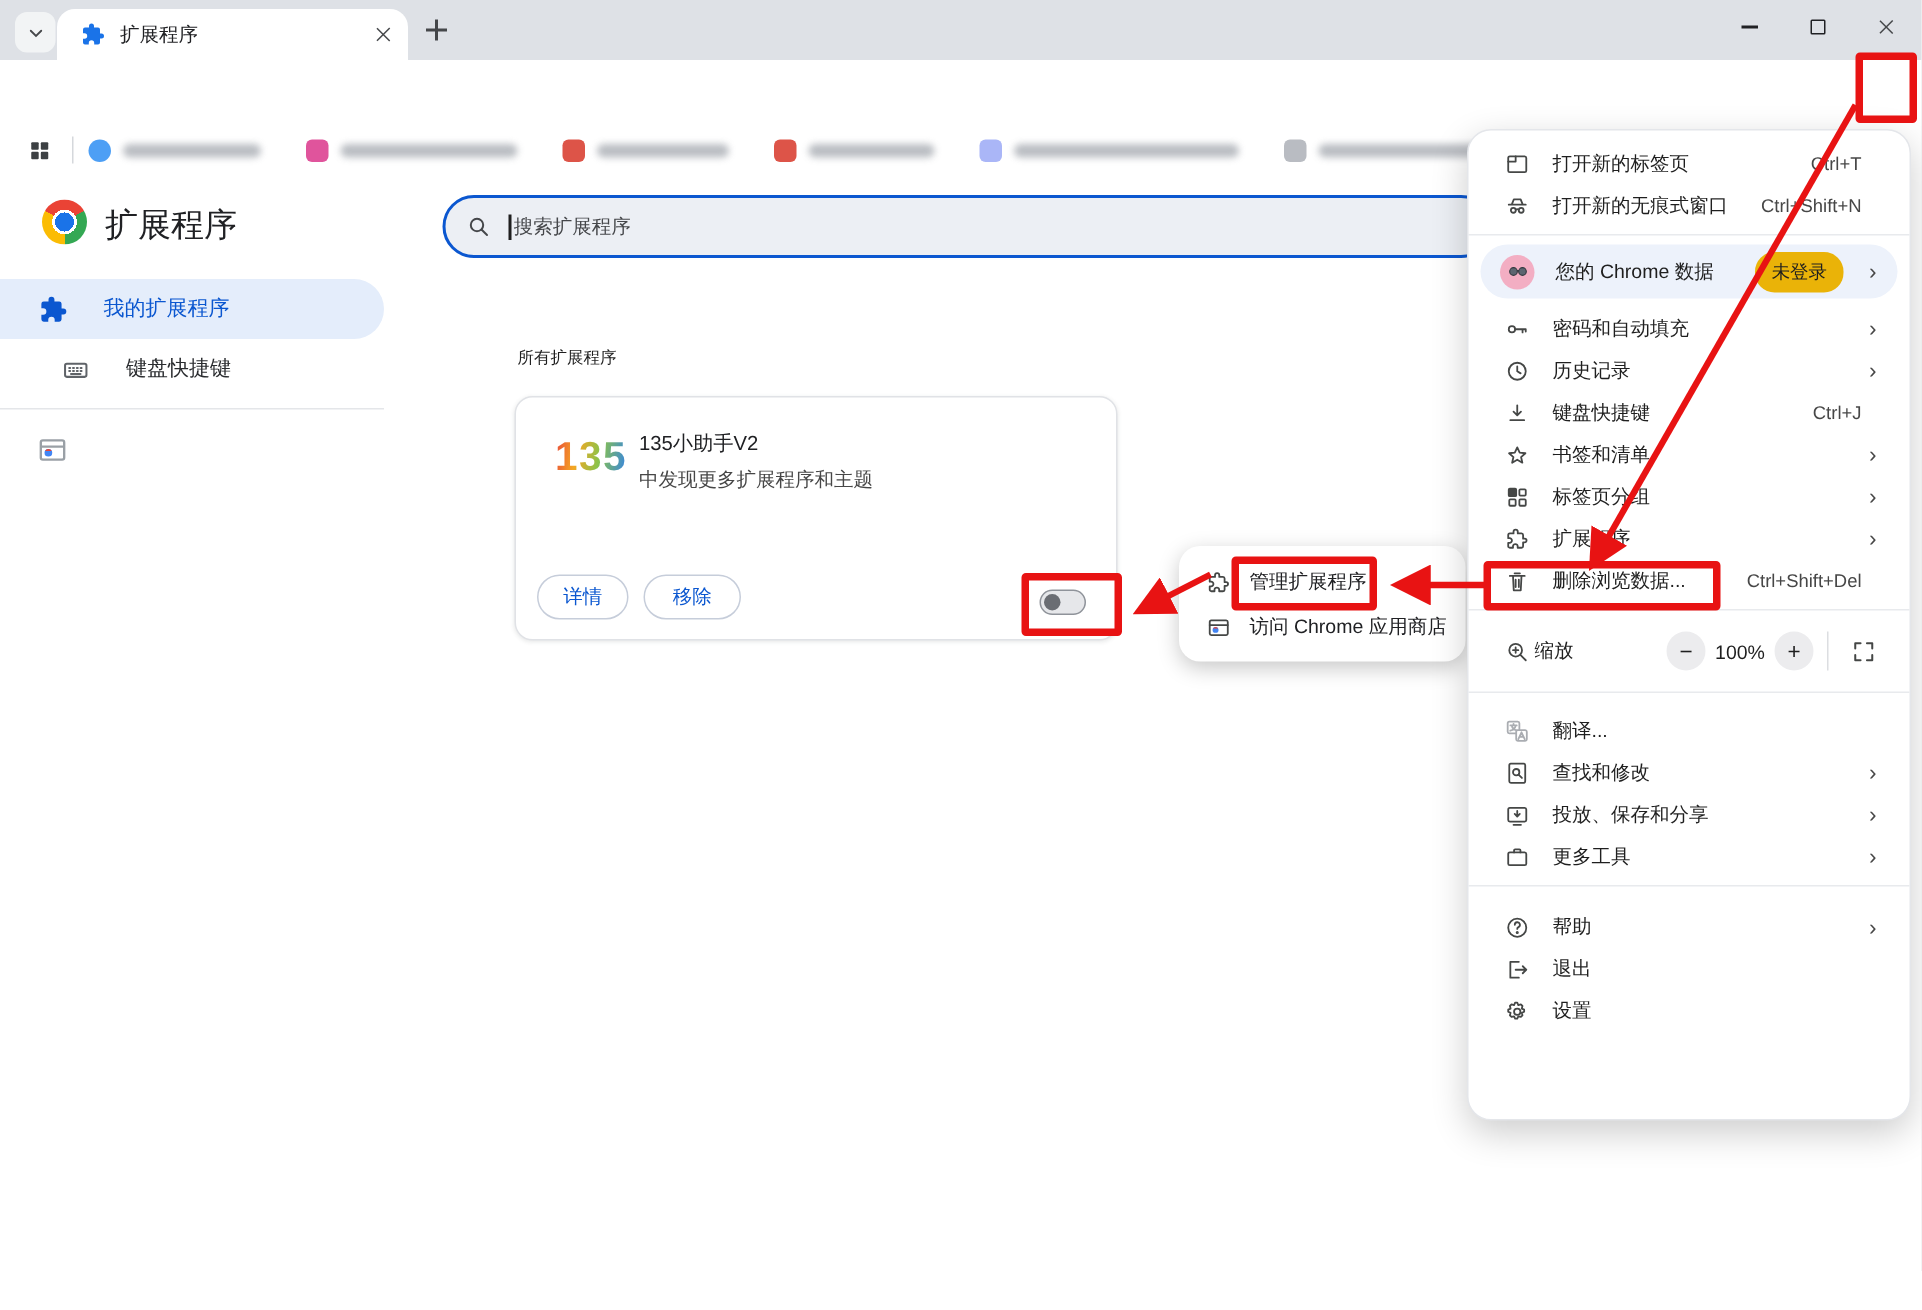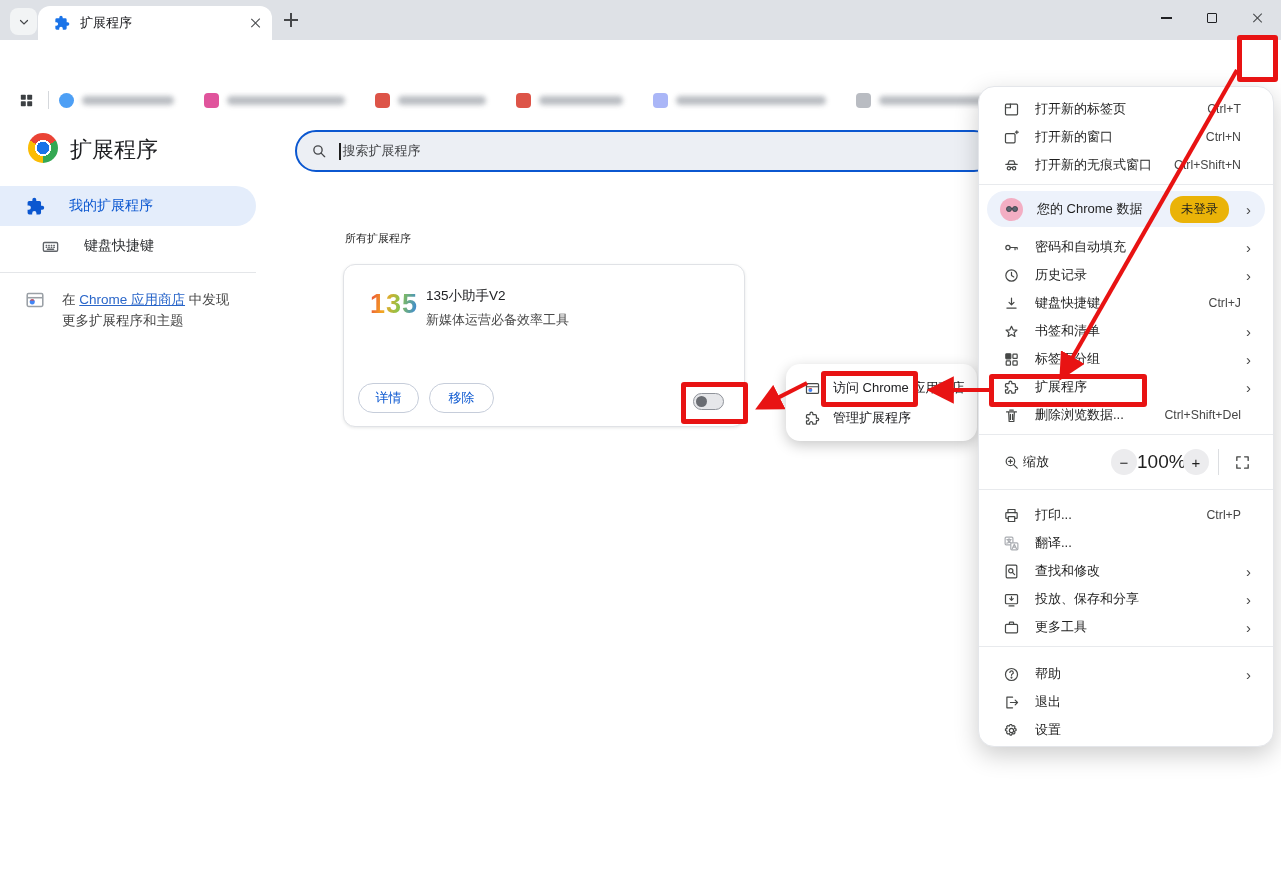--- a/index.html
+++ b/index.html
@@ -84,21 +84,21 @@
   .ms { font-size:12.3px; color:#474747; }
   .mc { font-size:15px; color:#474747; width:10px; text-align:right; }
   .msep { height:1px; background:#e8eaed; margin:5px 0; }
   .acct-row { margin:6px 8px; height:36px; border-radius:21px; background:#edf2fb; display:flex; align-items:center; padding:0 14px 0 13px; }
   .acct-avatar { width:23px; height:23px; border-radius:50%; background:#f3aec3; display:flex; align-items:center; justify-content:center; }
   .acct-label { font-size:13px; color:#1f1f1f; margin-left:14px; flex:1; }
   .badge { background:#eab308; border-radius:13px; padding:5px 11px; font-size:12.3px; color:#1f1f1f; margin-right:12px; }
   .zoom-row { height:44px; display:flex; align-items:center; padding:0 16px 0 24px; }
   .zoom-label { font-size:13px; margin-left:3px; flex:1; }
   .round-btn { width:26px; height:26px; border-radius:50%; background:#ececee; display:flex; align-items:center; justify-content:center; font-size:15px; color:#1f1f1f; }
-  .zoom-val { width:46px; text-align:center; font-size:19px; }
+  .zoom-val { width:46px; text-align:center; font-size:13px; }
   .vdiv { width:1px; height:26px; background:#dcdee1; margin:0 9px; }
   
   .annot-box { position:absolute; border:5px solid var(--annot,#e81313); border-radius:3px; z-index:10; pointer-events:none; }
   #arrow-layer { position:absolute; left:0; top:0; z-index:11; pointer-events:none; }
 </style>
 </head>
 <body style="--annot: #e81313;">
 
 <div class="tabstrip">
   <div class="tabsearch">
@@ -244,84 +244,70 @@
   <span class="sb-label" style="color:#2a2c2f;">键盘快捷键</span>
 </div>
 <div class="sb-divider"></div>
 <div class="store-block">
   <svg width="22" height="22" viewBox="0 0 24 24" fill="none" stroke="#9aa0a6" stroke-width="1.7">
       <rect x="3.5" y="5" width="17" height="14" rx="1.5"></rect>
       <path d="M3.5 9.5h17"></path>
       <circle cx="9" cy="14" r="2.8" fill="#4285f4" stroke="none"></circle>
       <path d="M9 11.2a2.8 2.8 0 0 1 2.45 1.45h-4.9A2.8 2.8 0 0 1 9 11.2z" fill="#ea4335" stroke="none"></path>
     </svg>
-  <div class="store-text">
-    <span>在 </span><a href="#">Chrome 应用商店</a><span> 中发现更多扩展程序和主题</span>
-  </div>
 </div>
 
 <div class="section-title">所有扩展程序</div>
 
 <div class="card">
   <div class="card-logo">135</div>
   <div class="card-name">135小助手V2</div>
-  <div class="card-desc">新媒体运营必备效率工具</div>
+  <div class="card-desc">中发现更多扩展程序和主题</div>
   <div class="card-btn btn-details">详情</div>
   <div class="card-btn btn-remove">移除</div>
   <div class="toggle">
       <div class="toggle-knob"></div>
     </div>
 </div>
 
 <div class="ctxmenu">
   <div>
       <div class="ctx-row">
     <span class="mi">
           <svg width="17" height="17" viewBox="0 0 24 24" fill="none" stroke="#454746" stroke-width="1.7" stroke-linecap="round" stroke-linejoin="round">
+            <path d="M19 11.5h-1.5V8A1.5 1.5 0 0 0 16 6.5h-3.5V5a2 2 0 1 0-4 0v1.5H5A1.5 1.5 0 0 0 3.5 8v3h1.3a2.2 2.2 0 1 1 0 4.4H3.5v3A1.5 1.5 0 0 0 5 20h3v-1.3a2.2 2.2 0 1 1 4.4 0V20h3.6a1.5 1.5 0 0 0 1.5-1.5V15H19a1.75 1.75 0 1 0 0-3.5z"></path>
+          </svg>
+        </span>
+    <span class="ctx-label">管理扩展程序</span>
+  </div>
+      <div class="ctx-row">
+    <span class="mi">
+          <svg width="17" height="17" viewBox="0 0 24 24" fill="none" stroke="#454746" stroke-width="1.7" stroke-linecap="round" stroke-linejoin="round">
             <rect x="3.5" y="5" width="17" height="14" rx="1.5"></rect>
             <path d="M3.5 9.5h17"></path>
             <circle cx="9" cy="14" r="2.8" fill="#4285f4" stroke="none"></circle>
             <path d="M9 11.2a2.8 2.8 0 0 1 2.45 1.45h-4.9A2.8 2.8 0 0 1 9 11.2z" fill="#ea4335" stroke="none"></path>
           </svg>
         </span>
     <span class="ctx-label">访问 Chrome 应用商店</span>
   </div>
-      <div class="ctx-row">
-    <span class="mi">
-          <svg width="17" height="17" viewBox="0 0 24 24" fill="none" stroke="#454746" stroke-width="1.7" stroke-linecap="round" stroke-linejoin="round">
-            <path d="M19 11.5h-1.5V8A1.5 1.5 0 0 0 16 6.5h-3.5V5a2 2 0 1 0-4 0v1.5H5A1.5 1.5 0 0 0 3.5 8v3h1.3a2.2 2.2 0 1 1 0 4.4H3.5v3A1.5 1.5 0 0 0 5 20h3v-1.3a2.2 2.2 0 1 1 4.4 0V20h3.6a1.5 1.5 0 0 0 1.5-1.5V15H19a1.75 1.75 0 1 0 0-3.5z"></path>
-          </svg>
-        </span>
-    <span class="ctx-label">管理扩展程序</span>
-  </div>
     </div>
 </div>
 
 <div class="mainmenu">
   <div>
       <div class="mrow">
     <span class="mi">
           <svg width="17" height="17" viewBox="0 0 24 24" fill="none" stroke="#454746" stroke-width="1.7" stroke-linecap="round" stroke-linejoin="round">
             <rect x="3.5" y="4.5" width="17" height="15" rx="1.5"></rect>
             <path d="M3.5 9.5h7v-5"></path>
           </svg>
         </span>
     <span class="ml">打开新的标签页</span>
     <span class="ms">Ctrl+T</span>
-    <span class="mc"></span>
-  </div>
-      <div class="mrow">
-    <span class="mi">
-          <svg width="17" height="17" viewBox="0 0 24 24" fill="none" stroke="#454746" stroke-width="1.7" stroke-linecap="round" stroke-linejoin="round">
-            <rect x="3.5" y="6.5" width="13.5" height="13" rx="1.5"></rect>
-            <path d="M17.5 4.5h4M19.5 2.5v4"></path>
-          </svg>
-        </span>
-    <span class="ml">打开新的窗口</span>
-    <span class="ms">Ctrl+N</span>
     <span class="mc"></span>
   </div>
       <div class="mrow">
     <span class="mi">
           <svg width="17" height="17" viewBox="0 0 24 24" fill="none" stroke="#454746" stroke-width="1.7" stroke-linecap="round" stroke-linejoin="round">
             <path d="M4 10.5h16M7 10l1.8-4.5h6.4L17 10"></path>
             <circle cx="8.3" cy="15.8" r="2.3"></circle>
             <circle cx="15.7" cy="15.8" r="2.3"></circle>
             <path d="M10.6 15.2c.9-.6 1.9-.6 2.8 0"></path>
           </svg>
@@ -431,32 +417,20 @@
     <div class="round-btn">−</div>
     <span class="zoom-val">100%</span>
     <div class="round-btn">+</div>
     <div class="vdiv"></div>
     <svg width="17" height="17" viewBox="0 0 24 24" fill="none" stroke="#454746" stroke-width="1.9" stroke-linecap="round" stroke-linejoin="round" style="margin:0 6px;">
         <path d="M4 9V4h5M15 4h5v5M20 15v5h-5M9 20H4v-5"></path>
       </svg>
   </div>
   <div class="msep"></div>
   <div style="padding-top:6px;">
-      <div class="mrow">
-    <span class="mi">
-          <svg width="17" height="17" viewBox="0 0 24 24" fill="none" stroke="#454746" stroke-width="1.7" stroke-linecap="round" stroke-linejoin="round">
-            <path d="M7 8V3.5h10V8"></path>
-            <rect x="4" y="8" width="16" height="8" rx="1"></rect>
-            <rect x="7.5" y="13.5" width="9" height="7" fill="#fff"></rect>
-          </svg>
-        </span>
-    <span class="ml">打印...</span>
-    <span class="ms">Ctrl+P</span>
-    <span class="mc"></span>
-  </div>
       <div class="mrow">
     <span class="mi">
           <svg width="17" height="17" viewBox="0 0 24 24" fill="none" stroke="#aaadb2" stroke-width="1.7" stroke-linecap="round" stroke-linejoin="round">
             <rect x="3" y="3" width="11" height="11" rx="1.5"></rect>
             <path d="M5.5 6.5h6M8.5 5v1.5M6.8 6.5c.4 2.4 2.2 4.2 4.7 4.7M10.6 6.5c-.5 2.6-2.5 4.5-5.2 5"></path>
             <rect x="11" y="11" width="10" height="10" rx="1.5" fill="#fff"></rect>
             <path d="M13 19.5l3-6.5 3 6.5M14.2 17.2h3.6"></path>
           </svg>
         </span>
     <span class="ml">翻译...</span>

